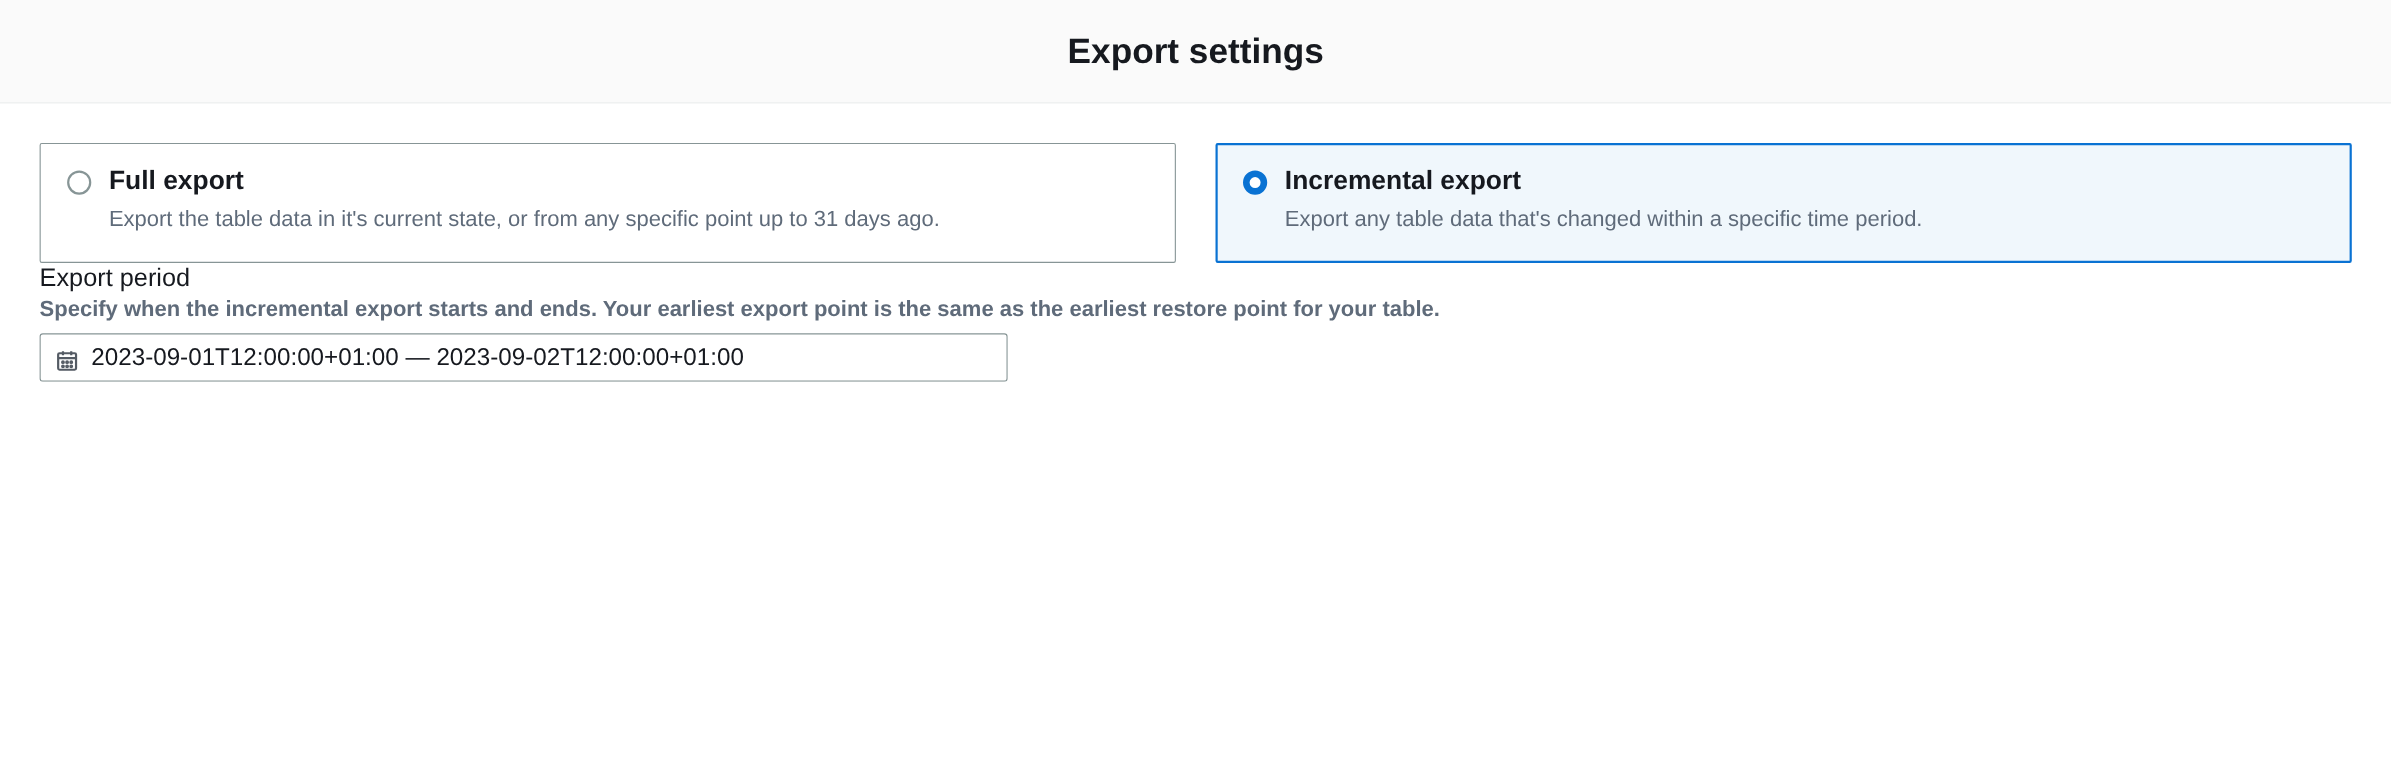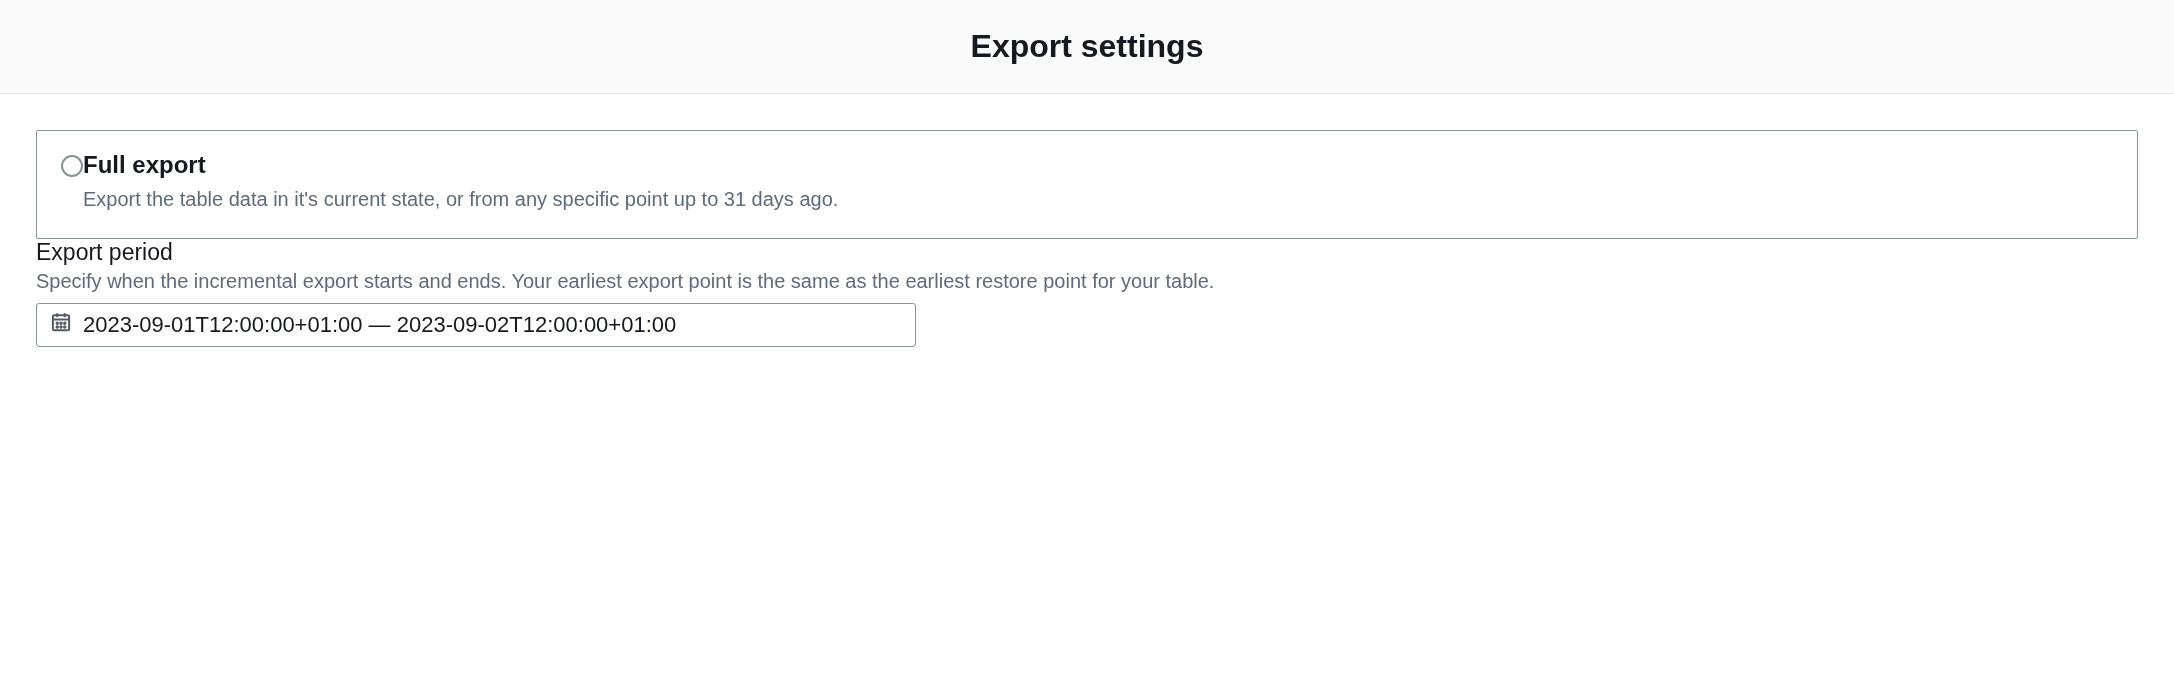--- a/index.html
+++ b/index.html
@@ -30,21 +30,21 @@
       display: flex;
       gap: 36px;
     }
     .radio-card {
       flex: 1;
       border: 1px solid #879596;
       border-radius: 2px;
       padding: 20px 24px 24px 24px;
       display: flex;
       align-items: flex-start;
-      gap: 0;
+      gap: 16px;
       cursor: pointer;
       background: #ffffff;
     }
     .radio-card.selected {
       border: 2px solid #0972d3;
       background: #f0f7fc;
       padding: 19px 23px 23px 23px;
     }
     .radio-circle {
       width: 22px;
@@ -88,24 +88,25 @@
     .field-label {
       font-size: 23px;
       font-weight: 400;
       color: #16191f;
       margin-bottom: 4px;
     }
     .field-help {
       font-size: 20px;
       color: #5f6b7a;
       margin-bottom: 10px;
+      font-weight: bold;
     }
     .date-input {
       display: inline-flex;
-      align-items: flex-start;
+      align-items: flex-end;
       gap: 12px;
       border: 1.5px solid #879596;
       border-radius: 3px;
       padding: 8px 14px;
       font-size: 22px;
       color: #16191f;
       background: #ffffff;
       min-width: 880px;
     }
     .cal-icon {
@@ -129,20 +130,27 @@
   <div class="radio-group">
 
     <label class="radio-card">
       <span class="radio-circle"></span>
       <span class="radio-body">
         <div class="radio-title">Full export</div>
         <div class="radio-desc">Export the table data in it's current state, or from any specific point up to 31 days ago.</div>
       </span>
     </label>
 
+    <label class="radio-card selected">
+      <span class="radio-circle"></span>
+      <span class="radio-body">
+        <div class="radio-title">Incremental export</div>
+        <div class="radio-desc">Export any table data that's changed within a specific time period.</div>
+      </span>
+    </label>
 
   </div>
 
   <div class="field-section">
     <div class="field-label">Export period</div>
     <div class="field-help">Specify when the incremental export starts and ends. Your earliest export point is the same as the earliest restore point for your table.</div>
     <div class="date-input">
       <span class="cal-icon">
         <svg viewBox="0 0 16 16" width="20" height="20" fill="none" stroke="#545b64" stroke-width="1.6">
           <rect x="1.5" y="2.5" width="13" height="12" rx="1"></rect>

